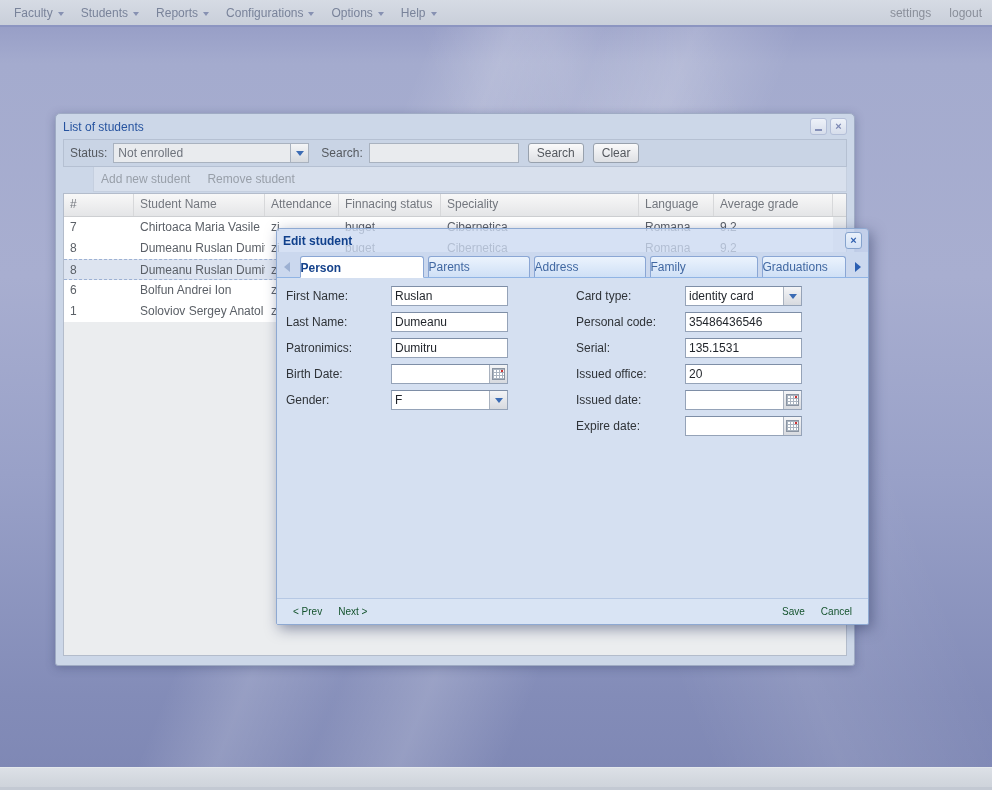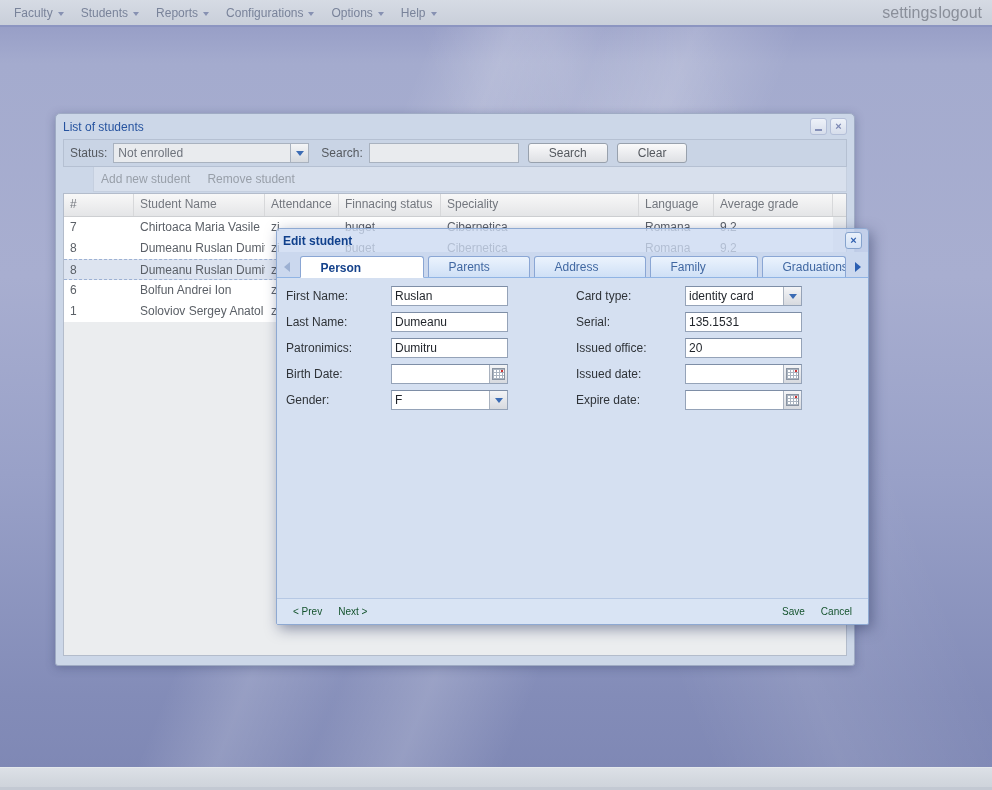--- a/index.html
+++ b/index.html
@@ -12,21 +12,21 @@
 
   
   .menubar{position:absolute;top:0;left:0;right:0;height:25px;z-index:3;
     background:linear-gradient(#d6dbe4,#c9cfda);border-bottom:2px solid #8c95c1;
     display:flex;align-items:center;padding:0 10px;}
   .menu-items{display:flex;gap:9px;}
   .menu-item{display:flex;align-items:center;gap:5px;padding:0 4px;cursor:pointer;
     color:#79839a;font-size:12px;}
   .caret{width:0;height:0;border-left:3.5px solid transparent;border-right:3.5px solid transparent;
     border-top:4px solid #8791b2;margin-top:2px;}
-  .menu-right{margin-left:auto;display:flex;gap:1px;color:#8a8f9a;font-size:16px;}
+  .menu-right{margin-left:auto;display:flex;gap:18px;color:#8a8f9a;font-size:12px;}
   .menu-link{cursor:pointer;}
 
   
   .window{position:absolute;left:55px;top:113px;width:800px;height:553px;box-sizing:border-box;
     background:#ccd7e8;border:1px solid #9fabc4;border-radius:5px 5px 3px 3px;
     box-shadow:0 2px 10px rgba(50,60,100,0.35);
     display:flex;flex-direction:column;padding:0 7px 9px;z-index:2;}
   .win-header{height:25px;display:flex;align-items:center;}
   .win-title{font-weight:normal;font-size:12px;color:#26539f;flex:1;}
   .win-tools{display:flex;}
@@ -42,21 +42,21 @@
   .combo{display:inline-flex;height:20px;box-sizing:border-box;border:1px solid #a9b2bf;background:#e9ebee;}
   .status-combo{width:196px;}
   .combo-input{flex:1;min-width:0;border:none;background:transparent;outline:none;
     font:12px "Liberation Sans",sans-serif;color:#6e737c;padding:0 4px;}
   .trigger{width:17px;display:flex;align-items:center;justify-content:center;
     background:linear-gradient(#f4f5f7,#d7dadf);border-left:1px solid #a9b2bf;cursor:pointer;}
   .chev{width:0;height:0;border-left:4px solid transparent;border-right:4px solid transparent;
     border-top:5px solid #3c6cb4;}
   .search-input{width:150px;height:20px;box-sizing:border-box;border:1px solid #a9b2bf;background:#e9ebee;
     font:12px "Liberation Sans",sans-serif;padding:0 4px;color:#444;outline:none;}
-  .btn{height:20px;margin-left:9px;padding:0 20px;border:1px solid #98a1ad;border-radius:3px;
+  .btn{height:20px;margin-left:9px;padding:0 8px;border:1px solid #98a1ad;border-radius:3px;
     background:linear-gradient(#fafafb,#dee0e4);font:12px "Liberation Sans",sans-serif;color:#54585e;cursor:pointer;}
 
   .toolbar2{height:25px;background:#d8e0ed;border:1px solid #c5cfdf;border-top:none;box-sizing:border-box;
     display:flex;align-items:center;padding:0 7px;gap:17px;font-size:12px;color:#989fa9;margin-left:30px;}
   .action-link{cursor:pointer;}
 
   .grid{flex:1;margin-top:1px;background:#ebedef;border:1px solid #b3bccb;overflow:hidden;position:relative;}
   .grid-header{display:flex;height:22px;background:linear-gradient(#f8f8f8,#e4e5e7);
     border-bottom:1px solid #cdcfd2;color:#73777e;font-size:12px;}
   .gh-cell{line-height:21px;padding-left:6px;box-sizing:border-box;border-right:1px solid #d7d8da;
@@ -79,21 +79,21 @@
 
   .dlg-tabbar{display:flex;align-items:flex-end;padding:4px 2px 0;background:#cbd8ee;
     border-bottom:1px solid #90b4e4;height:26px;box-sizing:border-box;}
   .tab-scroller{width:17px;height:21px;display:flex;align-items:center;justify-content:center;cursor:pointer;}
   .tab-scroller.right{margin-left:auto;}
   .tri-left{width:0;height:0;border-top:5px solid transparent;border-bottom:5px solid transparent;
     border-right:6px solid #9cb0d2;}
   .tri-right{width:0;height:0;border-top:5px solid transparent;border-bottom:5px solid transparent;
     border-left:6px solid #2c5fb2;}
   .tabs{display:flex;margin-left:4px;}
-  .tab{height:21px;line-height:21px;box-sizing:border-box;padding-left:20px;margin-right:4px;
+  .tab{height:21px;line-height:21px;box-sizing:border-box;padding-left:0;margin-right:4px;
     border:1px solid #8aa6d4;border-bottom:none;border-radius:3px 3px 0 0;cursor:pointer;
     background:linear-gradient(#ebf3fd,#cfe0f6);color:#4168a2;font-size:12px;
     overflow:hidden;white-space:nowrap;}
   .tab:nth-child(1){width:124px}.tab:nth-child(2){width:102px}.tab:nth-child(3){width:112px}
   .tab:nth-child(4){width:108px}.tab:nth-child(5){width:84px}
   .tab.active{background:#fff;color:#15428b;font-weight:bold;height:22px;line-height:22px;
     margin-bottom:-1px;border-bottom:1px solid #fff;}
 
   .dlg-body{flex:1;position:relative;background:#d5e0f1;font-size:12px;}
   .fcol{position:absolute;top:8px;left:9px;}
@@ -328,20 +328,27 @@
     <span class="flabel">Card type:</span>
     <span class="fwrap">
       <input class="finput" value="identity card" style="">
       <span class="trigger tcombo">
                 <i class="chev"></i>
               </span>
 
     </span>
   </div>
           <div class="frow">
+    <span class="flabel">Personal code:</span>
+    <span class="fwrap">
+      <input class="finput" value="35486436546" style="">
+
+    </span>
+  </div>
+          <div class="frow">
     <span class="flabel">Serial:</span>
     <span class="fwrap">
       <input class="finput" value="135.1531" style="">
 
     </span>
   </div>
           <div class="frow">
     <span class="flabel">Issued office:</span>
     <span class="fwrap">
       <input class="finput" value="20" style="">

